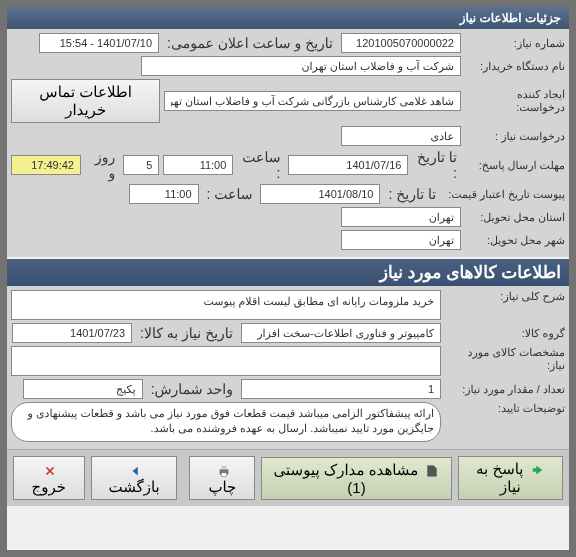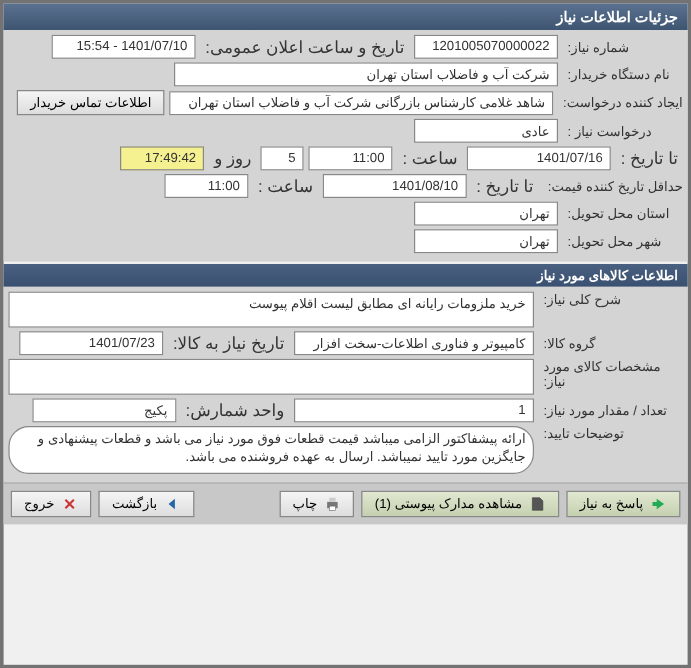--- a/index.html
+++ b/index.html
@@ -11,53 +11,53 @@
       font-family: Tahoma, Arial, sans-serif;
       font-size: 11px;
       background: #e8e8e8;
       width: 576px;
       height: 557px;
       overflow: hidden;
       direction: rtl;
     }
     .window {
       background: #f0f0f0;
-      border: 3px solid #737373;
+      border: 7px solid #737373;
       height: 100%;
     }
     .title-bar {
       background: linear-gradient(to bottom, #5a7290, #3d5570);
       color: white;
       padding: 4px 8px;
       font-size: 12px;
       font-weight: bold;
     }
     .section-header {
       background: linear-gradient(to bottom, #4a6080, #3a5070);
       color: white;
       padding: 3px 8px;
-      font-size: 11px;
+      font-size: 17px;
       font-weight: bold;
       margin-top: 2px;
     }
     .form-area {
       background: #d4d4d4;
       padding: 4px;
     }
     .form-row {
       display: flex;
       align-items: center;
       margin-bottom: 3px;
       gap: 4px;
     }
     .label {
       color: #333;
       font-size: 11px;
       min-width: 100px;
-      text-align: left;
+      text-align: right;
       padding-left: 4px;
     }
     .label-wide {
       min-width: 120px;
     }
     .value-box {
       background: white;
       border: 1px solid #888;
       padding: 2px 6px;
       font-size: 11px;
@@ -83,21 +83,21 @@
       line-height: 1.4;
     }
     .textarea-box.tall {
       min-height: 40px;
       border-radius: 17px;
     }
     .btn {
       background: linear-gradient(to bottom, #f5f5f5, #ddd);
       border: 1px solid #888;
       padding: 3px 10px;
-      font-size: 11px;
+      font-size: 15px;
       cursor: pointer;
       font-family: inherit;
     }
     .btn.hl {
       background: linear-gradient(to bottom, #e0e8d0, #c5d0b0);
     }
     .button-bar {
       background: #c8c8c8;
       padding: 6px;
       display: flex;
@@ -147,31 +147,32 @@
       <input class="value-box w-xlarge" readonly="" value="شاهد غلامی کارشناس بازرگانی شرکت آب و فاضلاب استان تهران" style="">
       <button class="btn">اطلاعات تماس خریدار</button>
     </div>
 
     <div class="form-row">
       <span class="label">درخواست نیاز :</span>
       <input class="value-box w-medium" readonly="" value="عادی" style="">
     </div>
 
     <div class="form-row">
+      <span class="label">مهلت ارسال پاسخ:</span>
       <span class="inline-label">تا تاریخ :</span>
       <input class="value-box w-medium" readonly="" value="1401/07/16" style="">
       <span class="inline-label">ساعت :</span>
       <input class="value-box w-small" readonly="" value="11:00" style="">
       <input class="value-box" style="width: 36px;" readonly="" value="5">
       <span class="inline-label">روز و</span>
       <input class="value-box yellow w-small" readonly="" value="17:49:42" style="">
     </div>
 
     <div class="form-row">
-      <span class="label">حداقل تاریخ کننده قیمت:</span>
+      <span class="label">پیوست تاریخ اعتبار قیمت:</span>
       <span class="inline-label">تا تاریخ :</span>
       <input class="value-box w-medium" readonly="" value="1401/08/10" style="">
       <span class="inline-label">ساعت :</span>
       <input class="value-box w-small" readonly="" value="11:00" style="">
     </div>
 
     <div class="form-row">
       <span class="label">استان محل تحویل:</span>
       <input class="value-box w-medium" readonly="" value="تهران" style="">
     </div>

